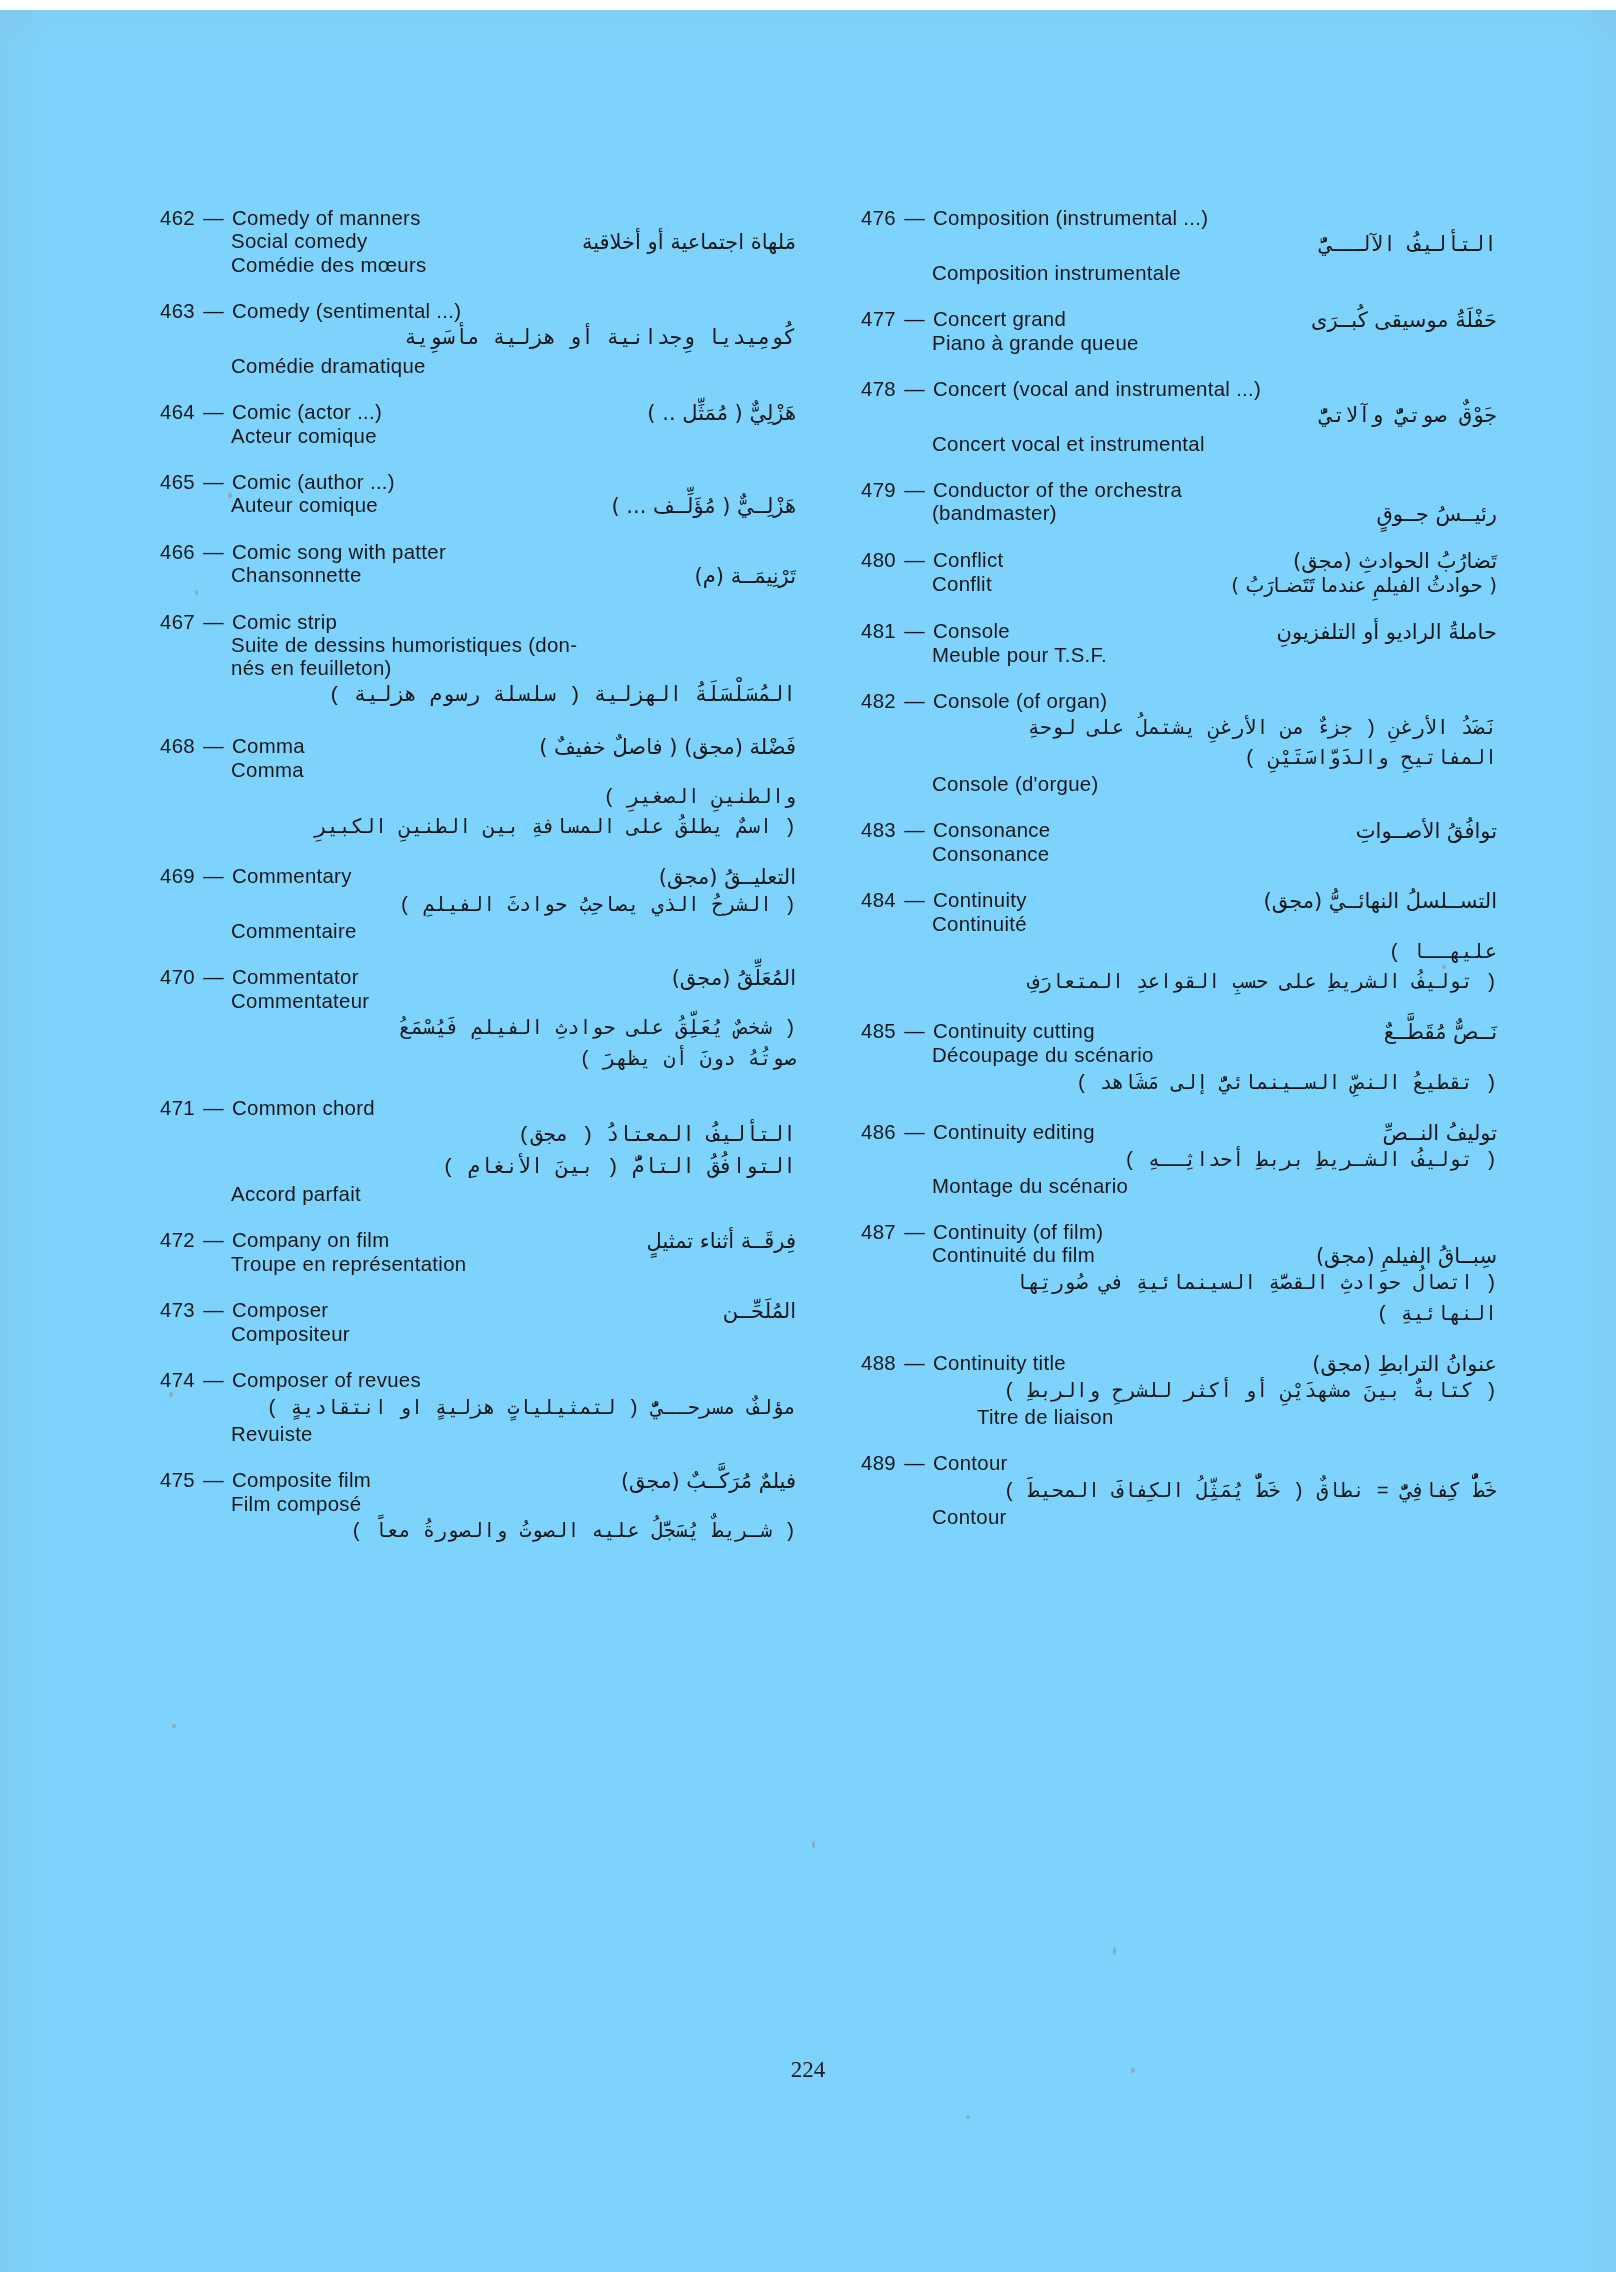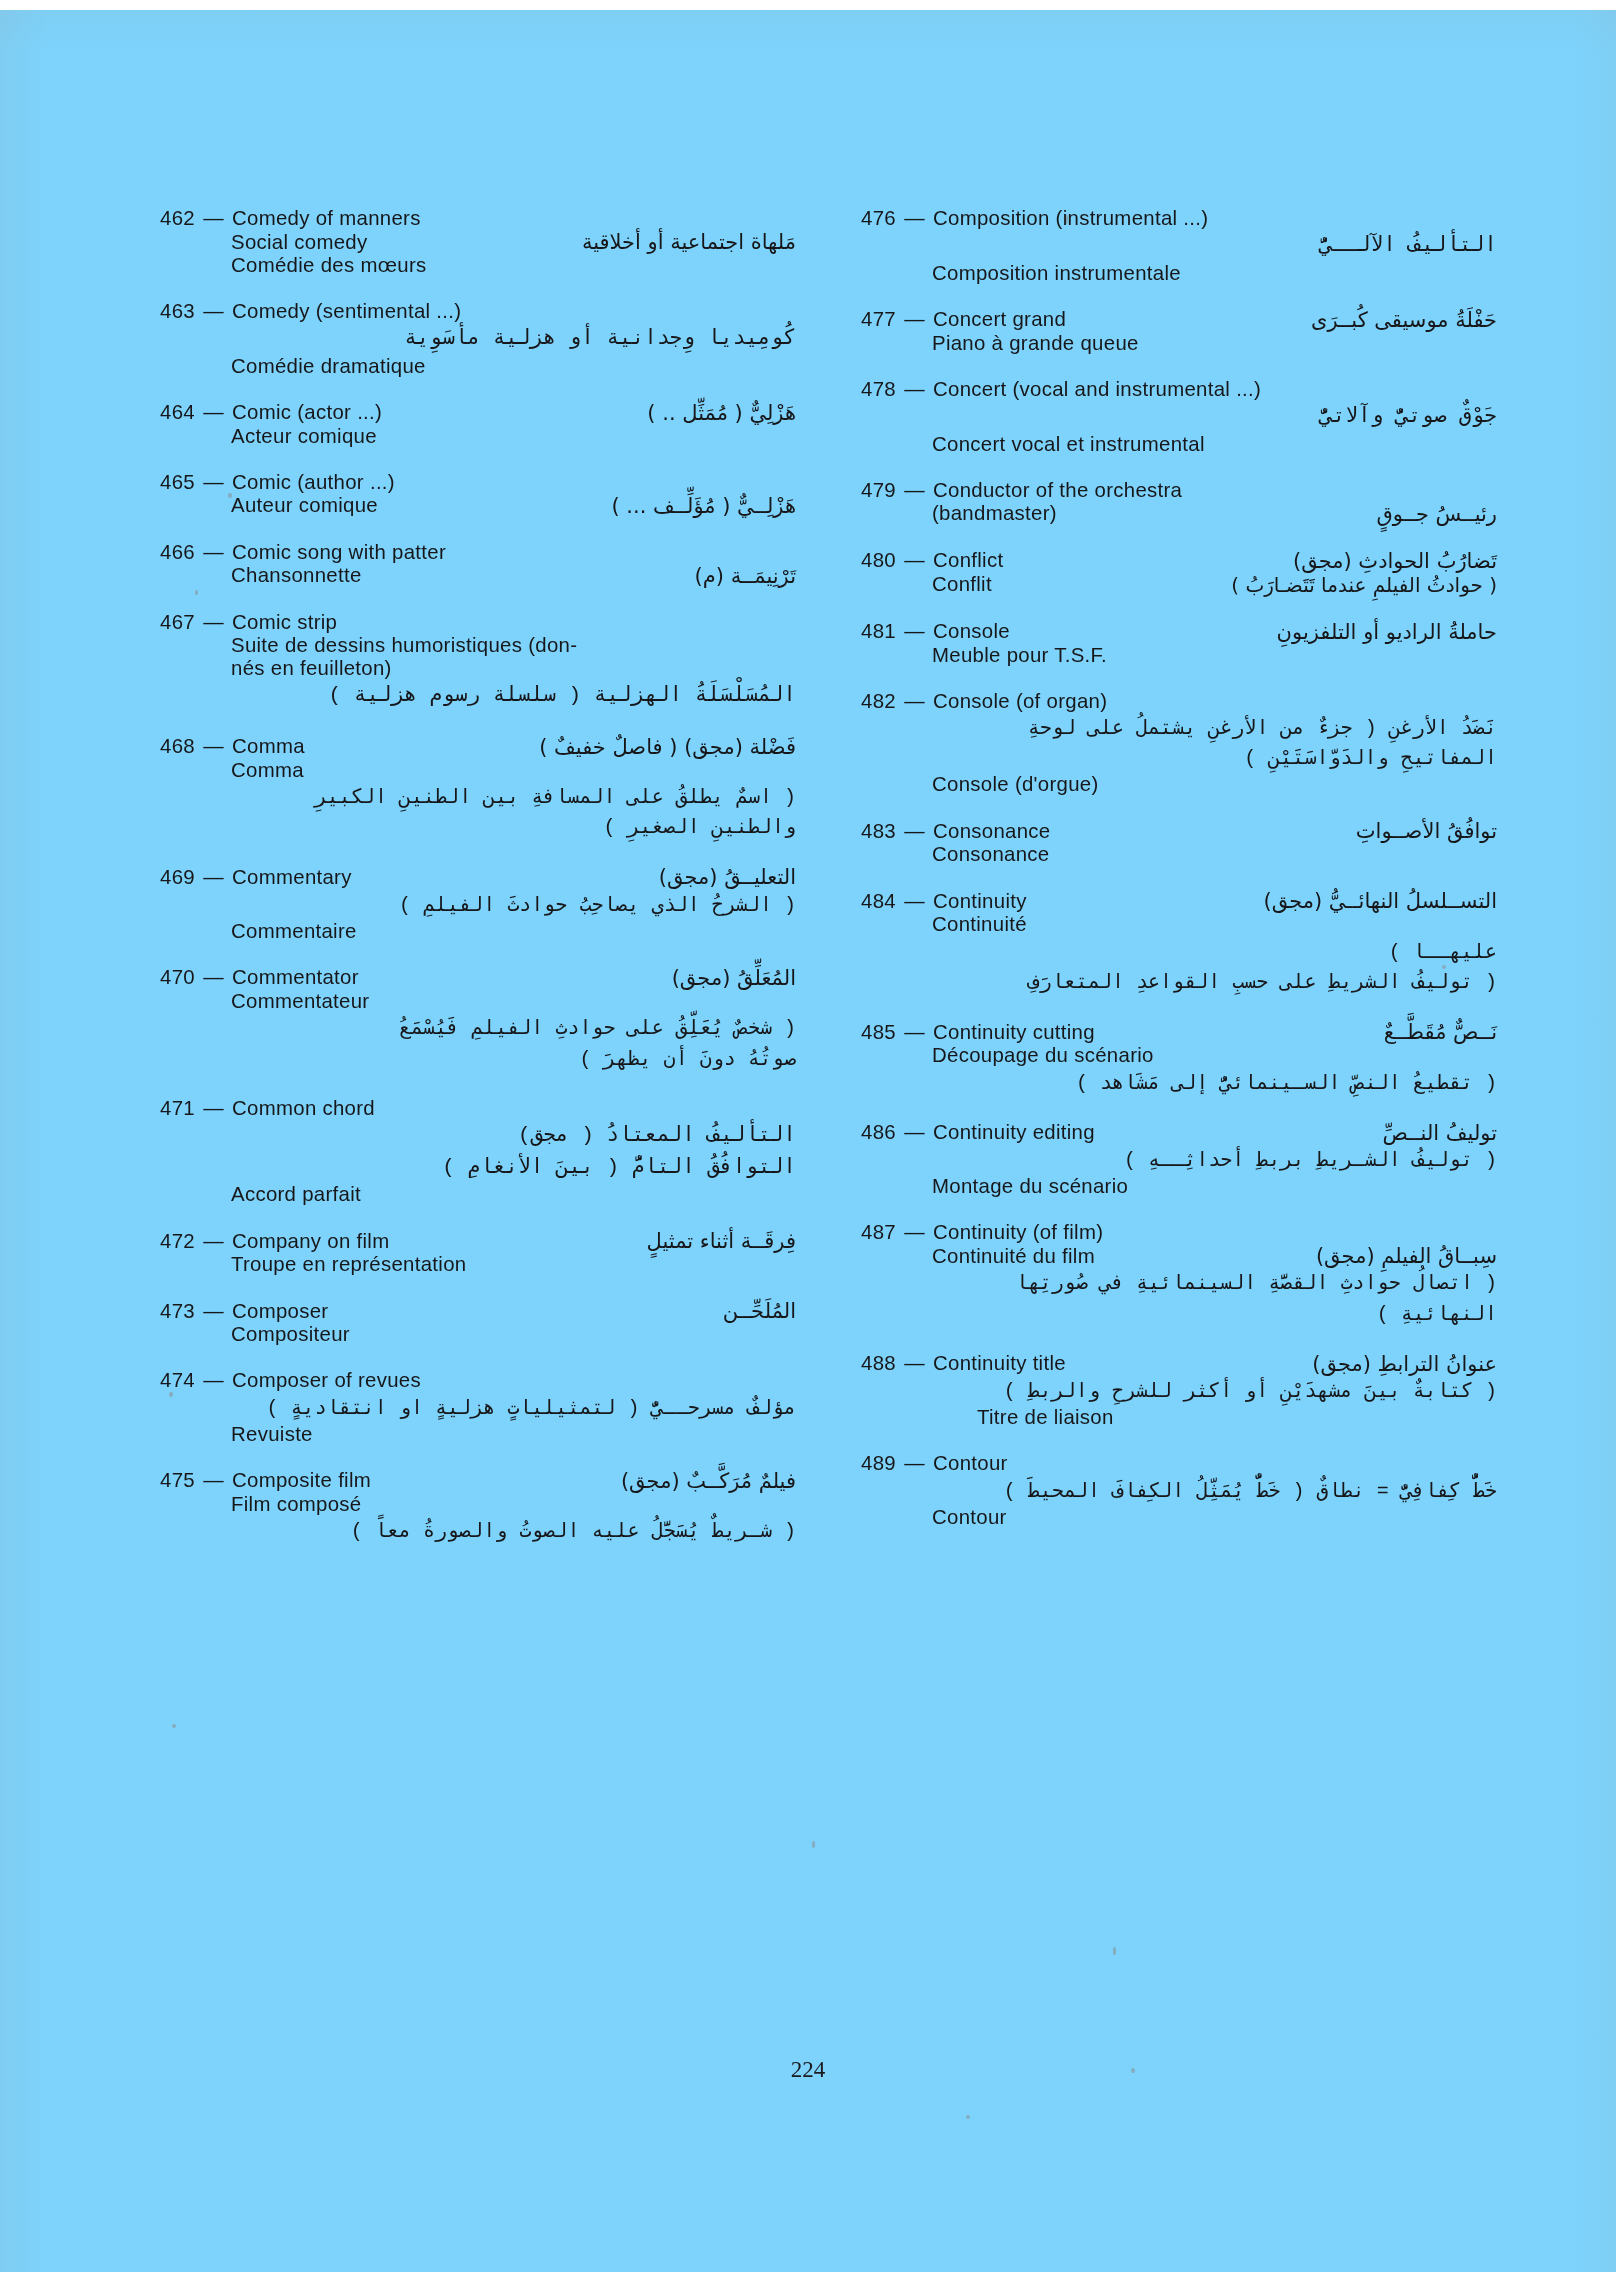--- a/index.html
+++ b/index.html
@@ -82,21 +82,21 @@
     font-family: Liberation Mono, monospace;
     font-size: 21px;
     line-height: 1.45;
     letter-spacing: 0;
     margin-top: 1.4px;
   }
   .ar.small { font-size: 20px; }
   
   .row {
     display: flex;
-    align-items: center;
+    align-items: flex-start;
     justify-content: space-between;
     gap: 11px;
   }
   .row .left { flex: 0 0 auto; }
   .row .right {
     flex: 1 1 auto;
     direction: rtl;
     text-align: right;
     font-family: "DejaVu Sans", sans-serif;
     font-size: 21px;
@@ -214,22 +214,22 @@
       <div class="entry">
         <div class="row">
           <span class="left hw">
             <span class="num">468</span>
             <span class="dash">—</span>
             <span class="term">Comma</span>
           </span>
           <span class="right">فَضْلة (مجق) ( فاصلٌ خفيفٌ )</span>
         </div>
         <div class="lat">Comma</div>
+        <div class="ar small">والطنينِ الصغيرِ )</div>
         <div class="ar small">( اسمٌ يطلقُ على المسافةِ بين الطنينِ الكبيرِ</div>
-        <div class="ar small">والطنينِ الصغيرِ )</div>
       </div>
 
       <div class="entry">
         <div class="row">
           <span class="left hw">
             <span class="num">469</span>
             <span class="dash">—</span>
             <span class="term">Commentary</span>
           </span>
           <span class="right">التعليــقُ (مجق)</span>

